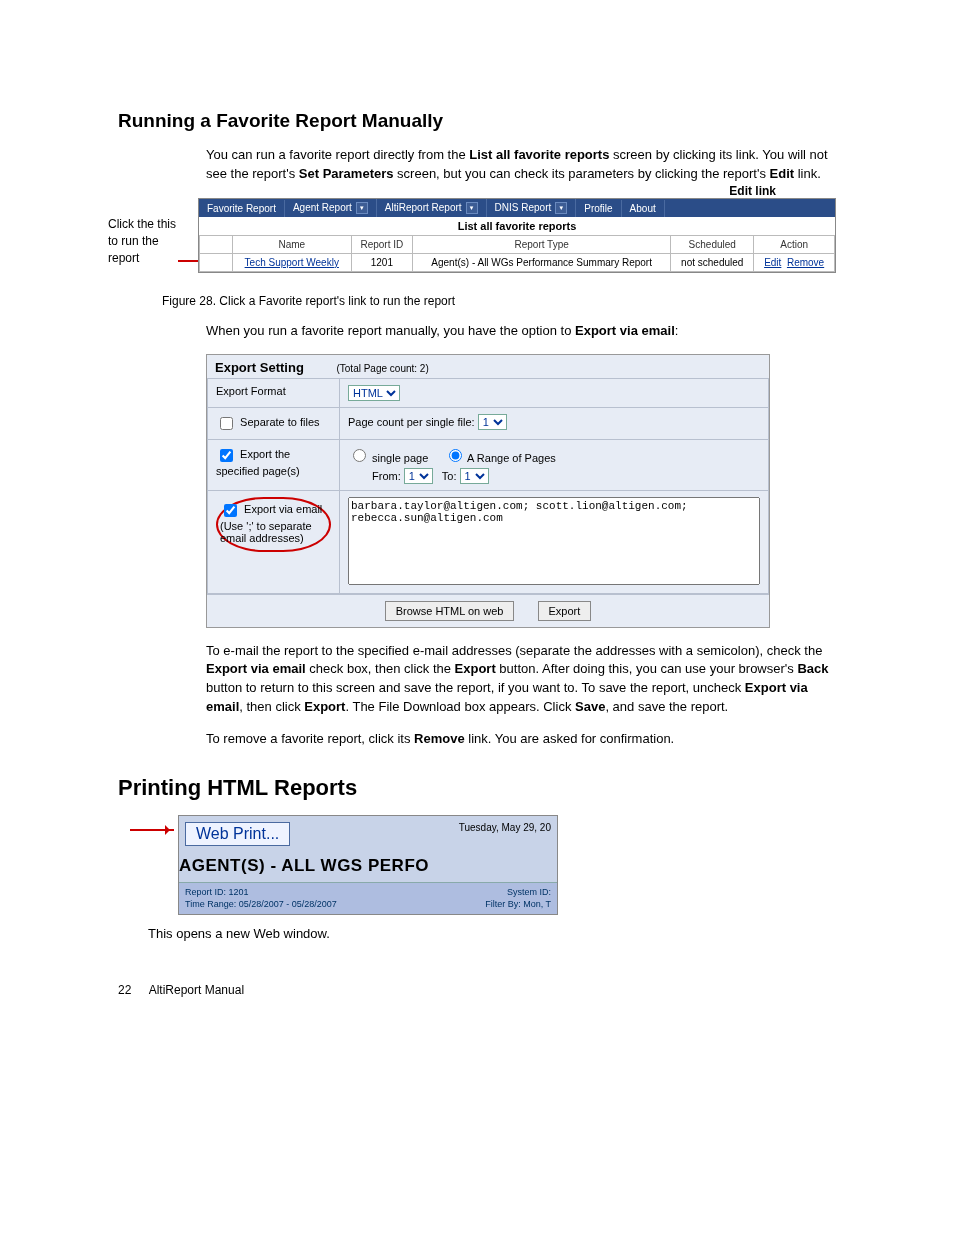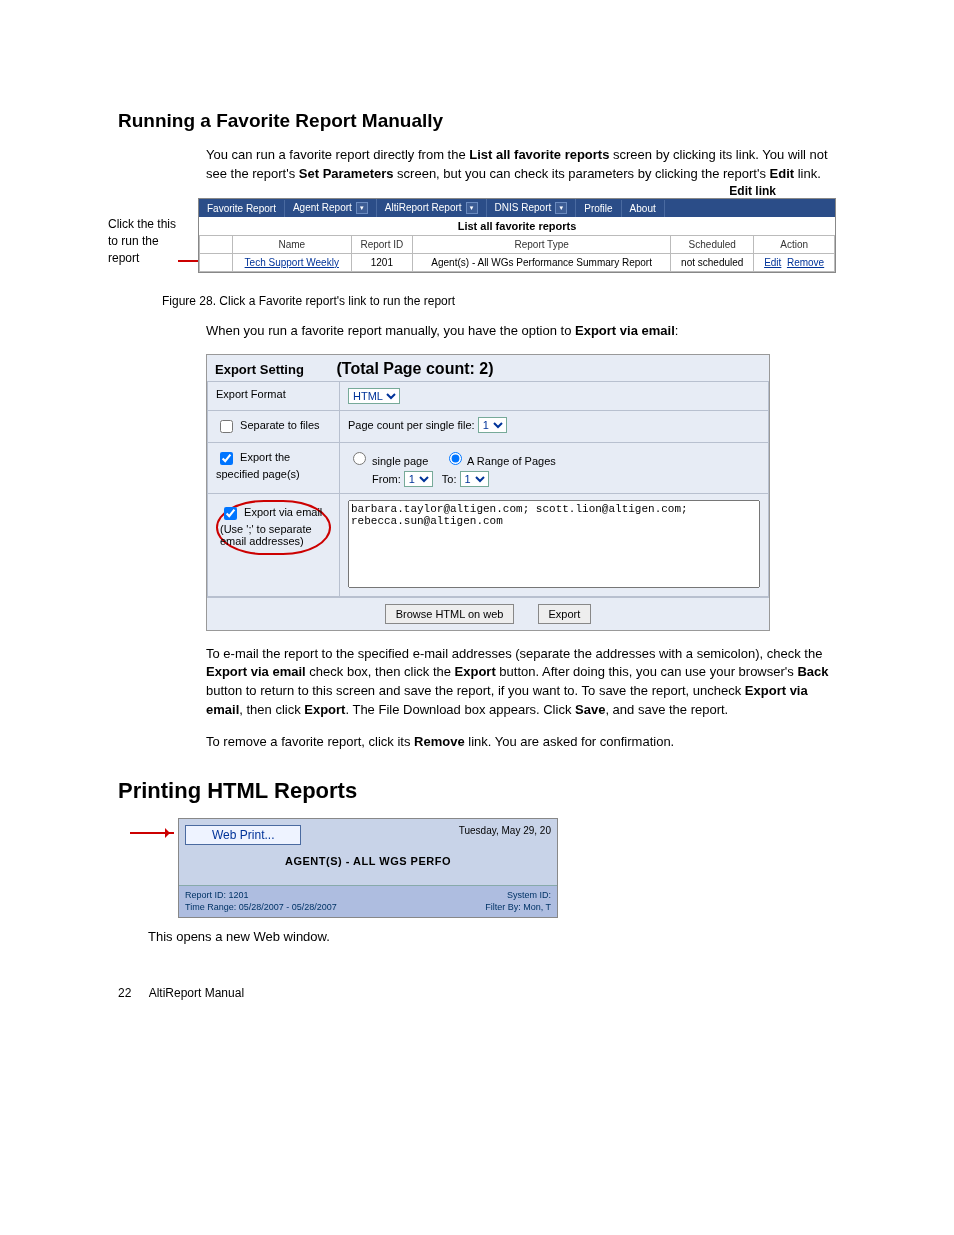--- a/index.html
+++ b/index.html
@@ -139,21 +139,21 @@
     border: 1px solid #999;
     background: #e7ecf5;
     font-size: 11px;
     width: 562px;
   }
   .fig2-title {
     padding: 5px 8px 3px 8px;
     font-size: 13px;
     font-weight: bold;
   }
-  .fig2-title .sub { font-size: 16px; font-weight: bold; padding-left: 29px; }
+  .fig2-title .sub { font-size: 10px; font-weight: normal; padding-left: 29px; }
   .fig2 table.layout {
     width: 100%;
     border-collapse: collapse;
   }
   .fig2 table.layout > tbody > tr > td {
     border: 1px solid #b8c0cf;
     vertical-align: top;
     padding: 6px 8px;
   }
   .fig2 .leftcol { width: 115px; }
@@ -221,26 +221,26 @@
   }
   .fig3-top {
     display: flex;
     justify-content: space-between;
     padding: 6px 6px 10px 6px;
   }
   .fig3-btn {
     background: #eef3ff;
     border: 1px solid #4a6aa0;
     color: #003399;
-    padding: 2px 26px;
-    font-size: 12px;
+    padding: 2px 10px;
+    font-size: 16px;
   }
   .fig3-title {
-    text-align: center;
-    font-size: 11px;
+    text-align: left;
+    font-size: 17px;
     font-weight: bold;
     font-family: Arial, sans-serif;
     letter-spacing: 0.5px;
   }
   .fig3-bottom {
     background: #aebde0;
     border-top: 1px solid #8aa;
     font-size: 9px;
     color: #003366;
     padding: 3px 6px;

